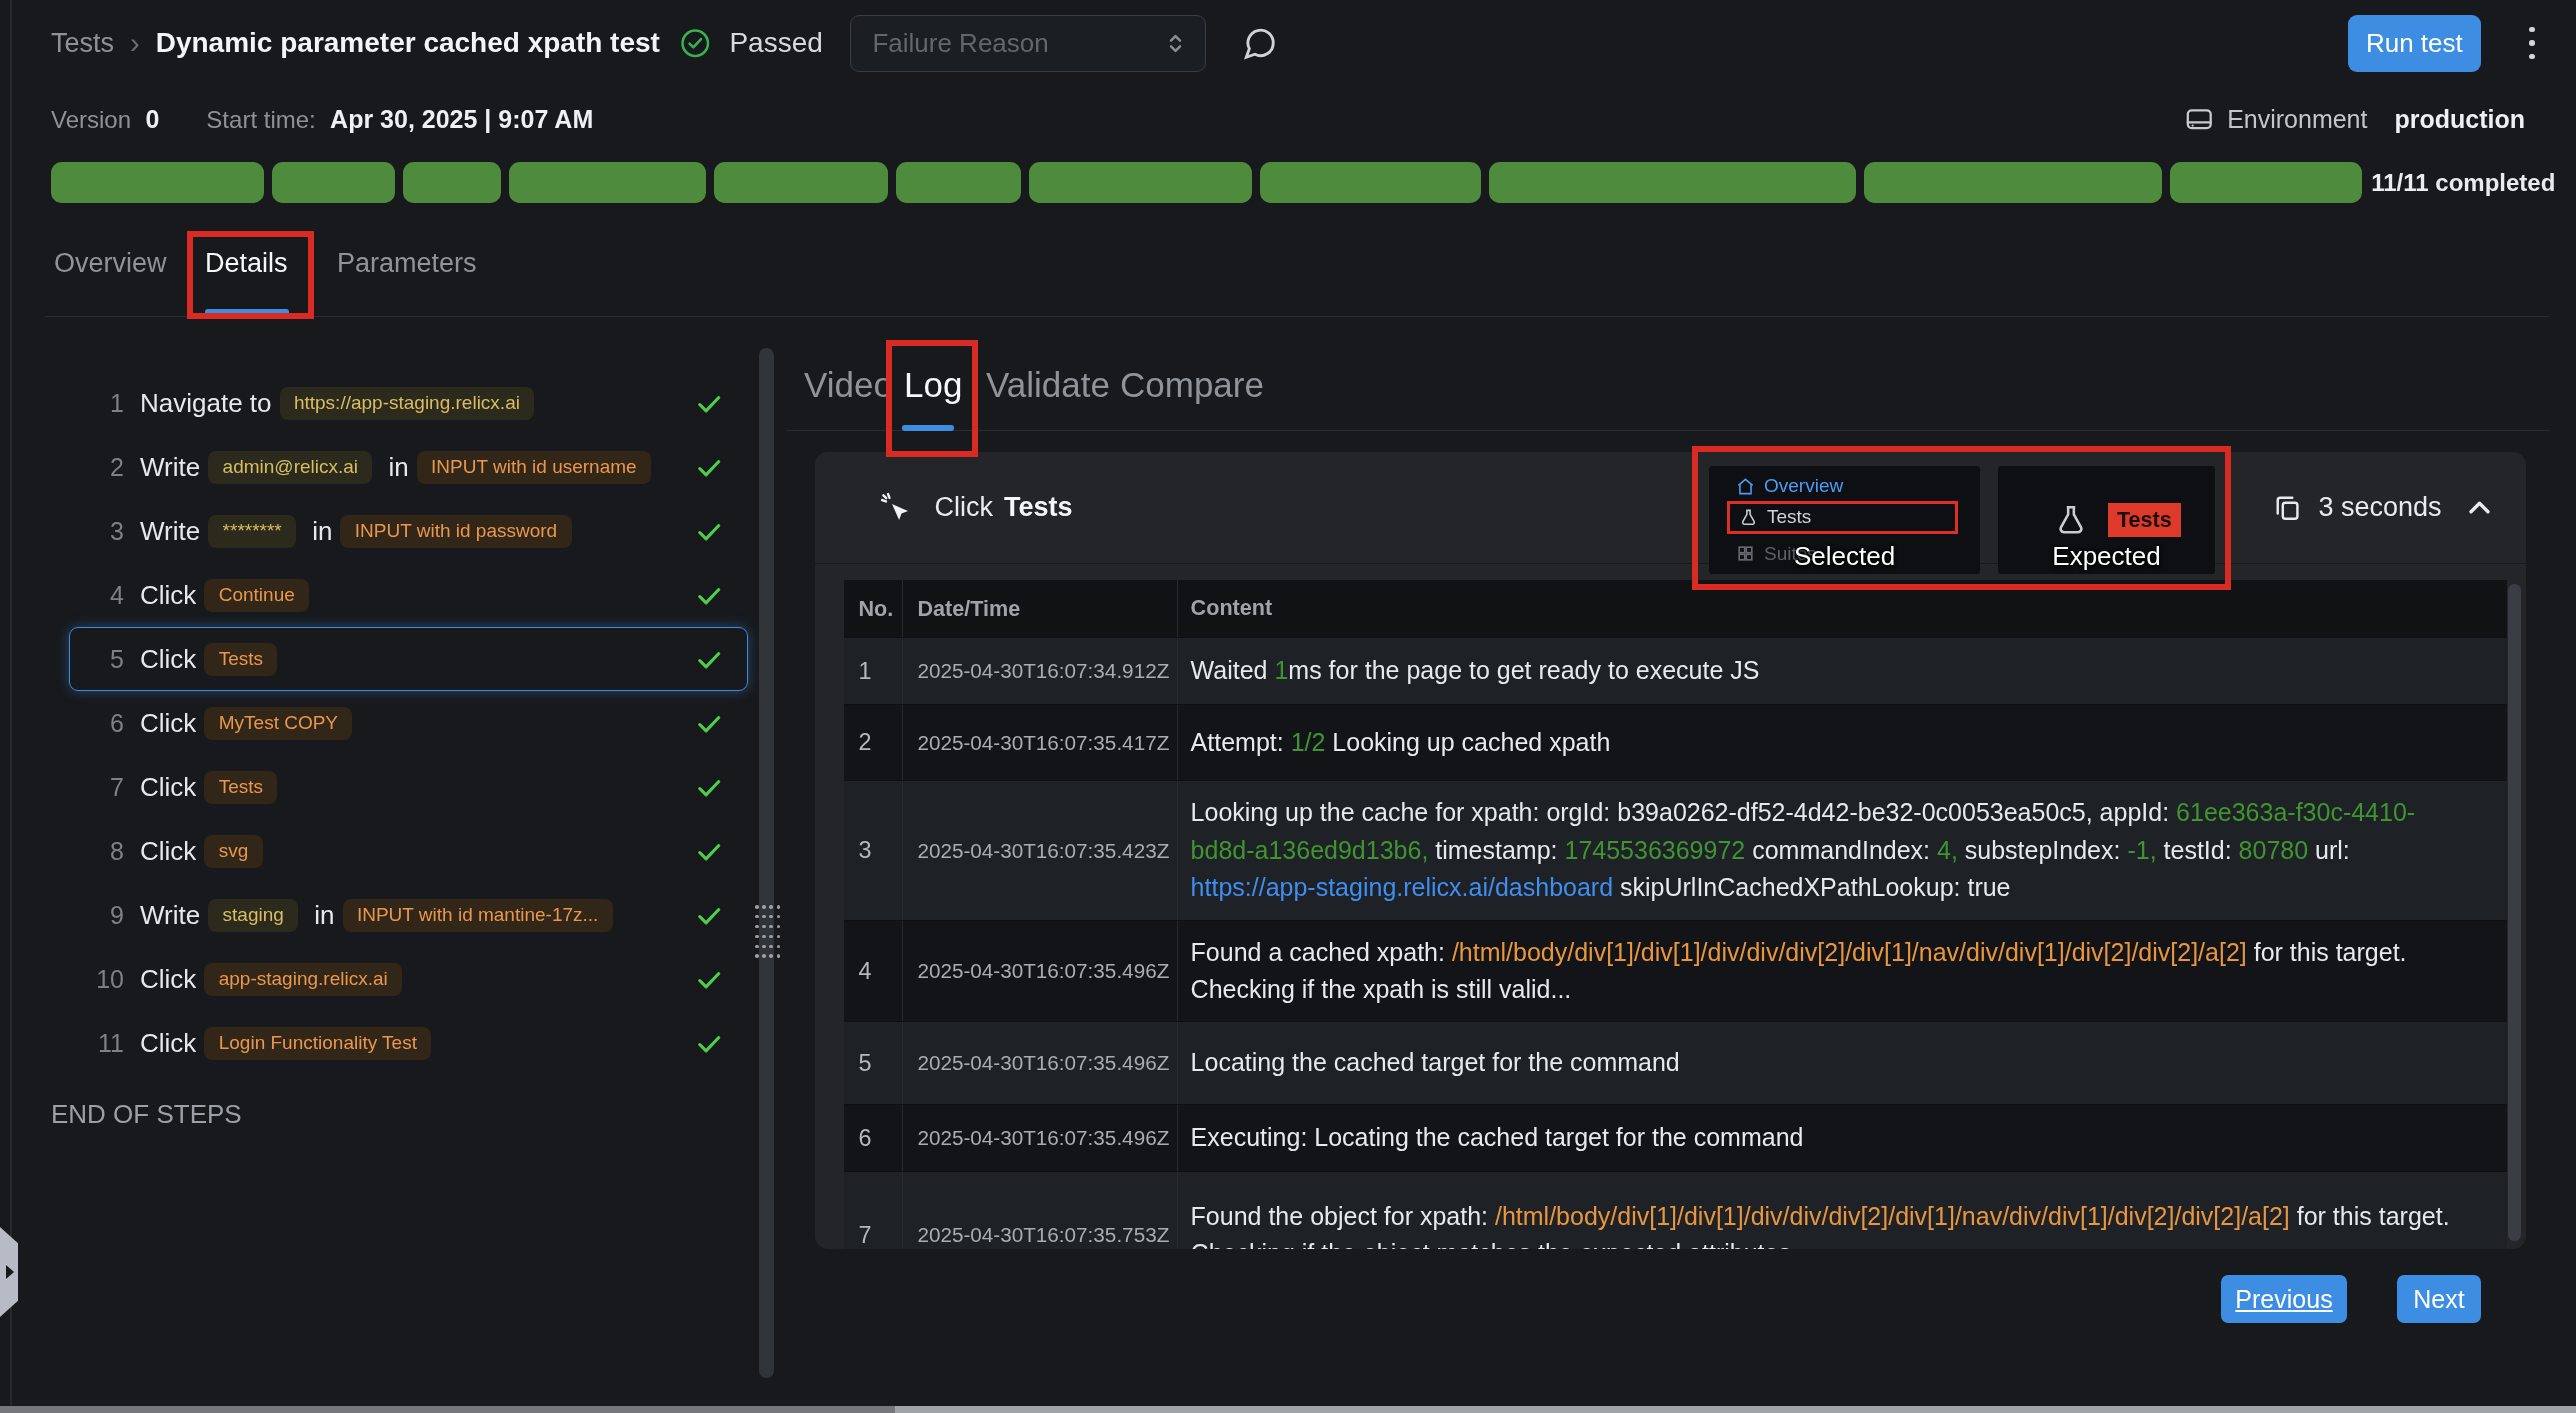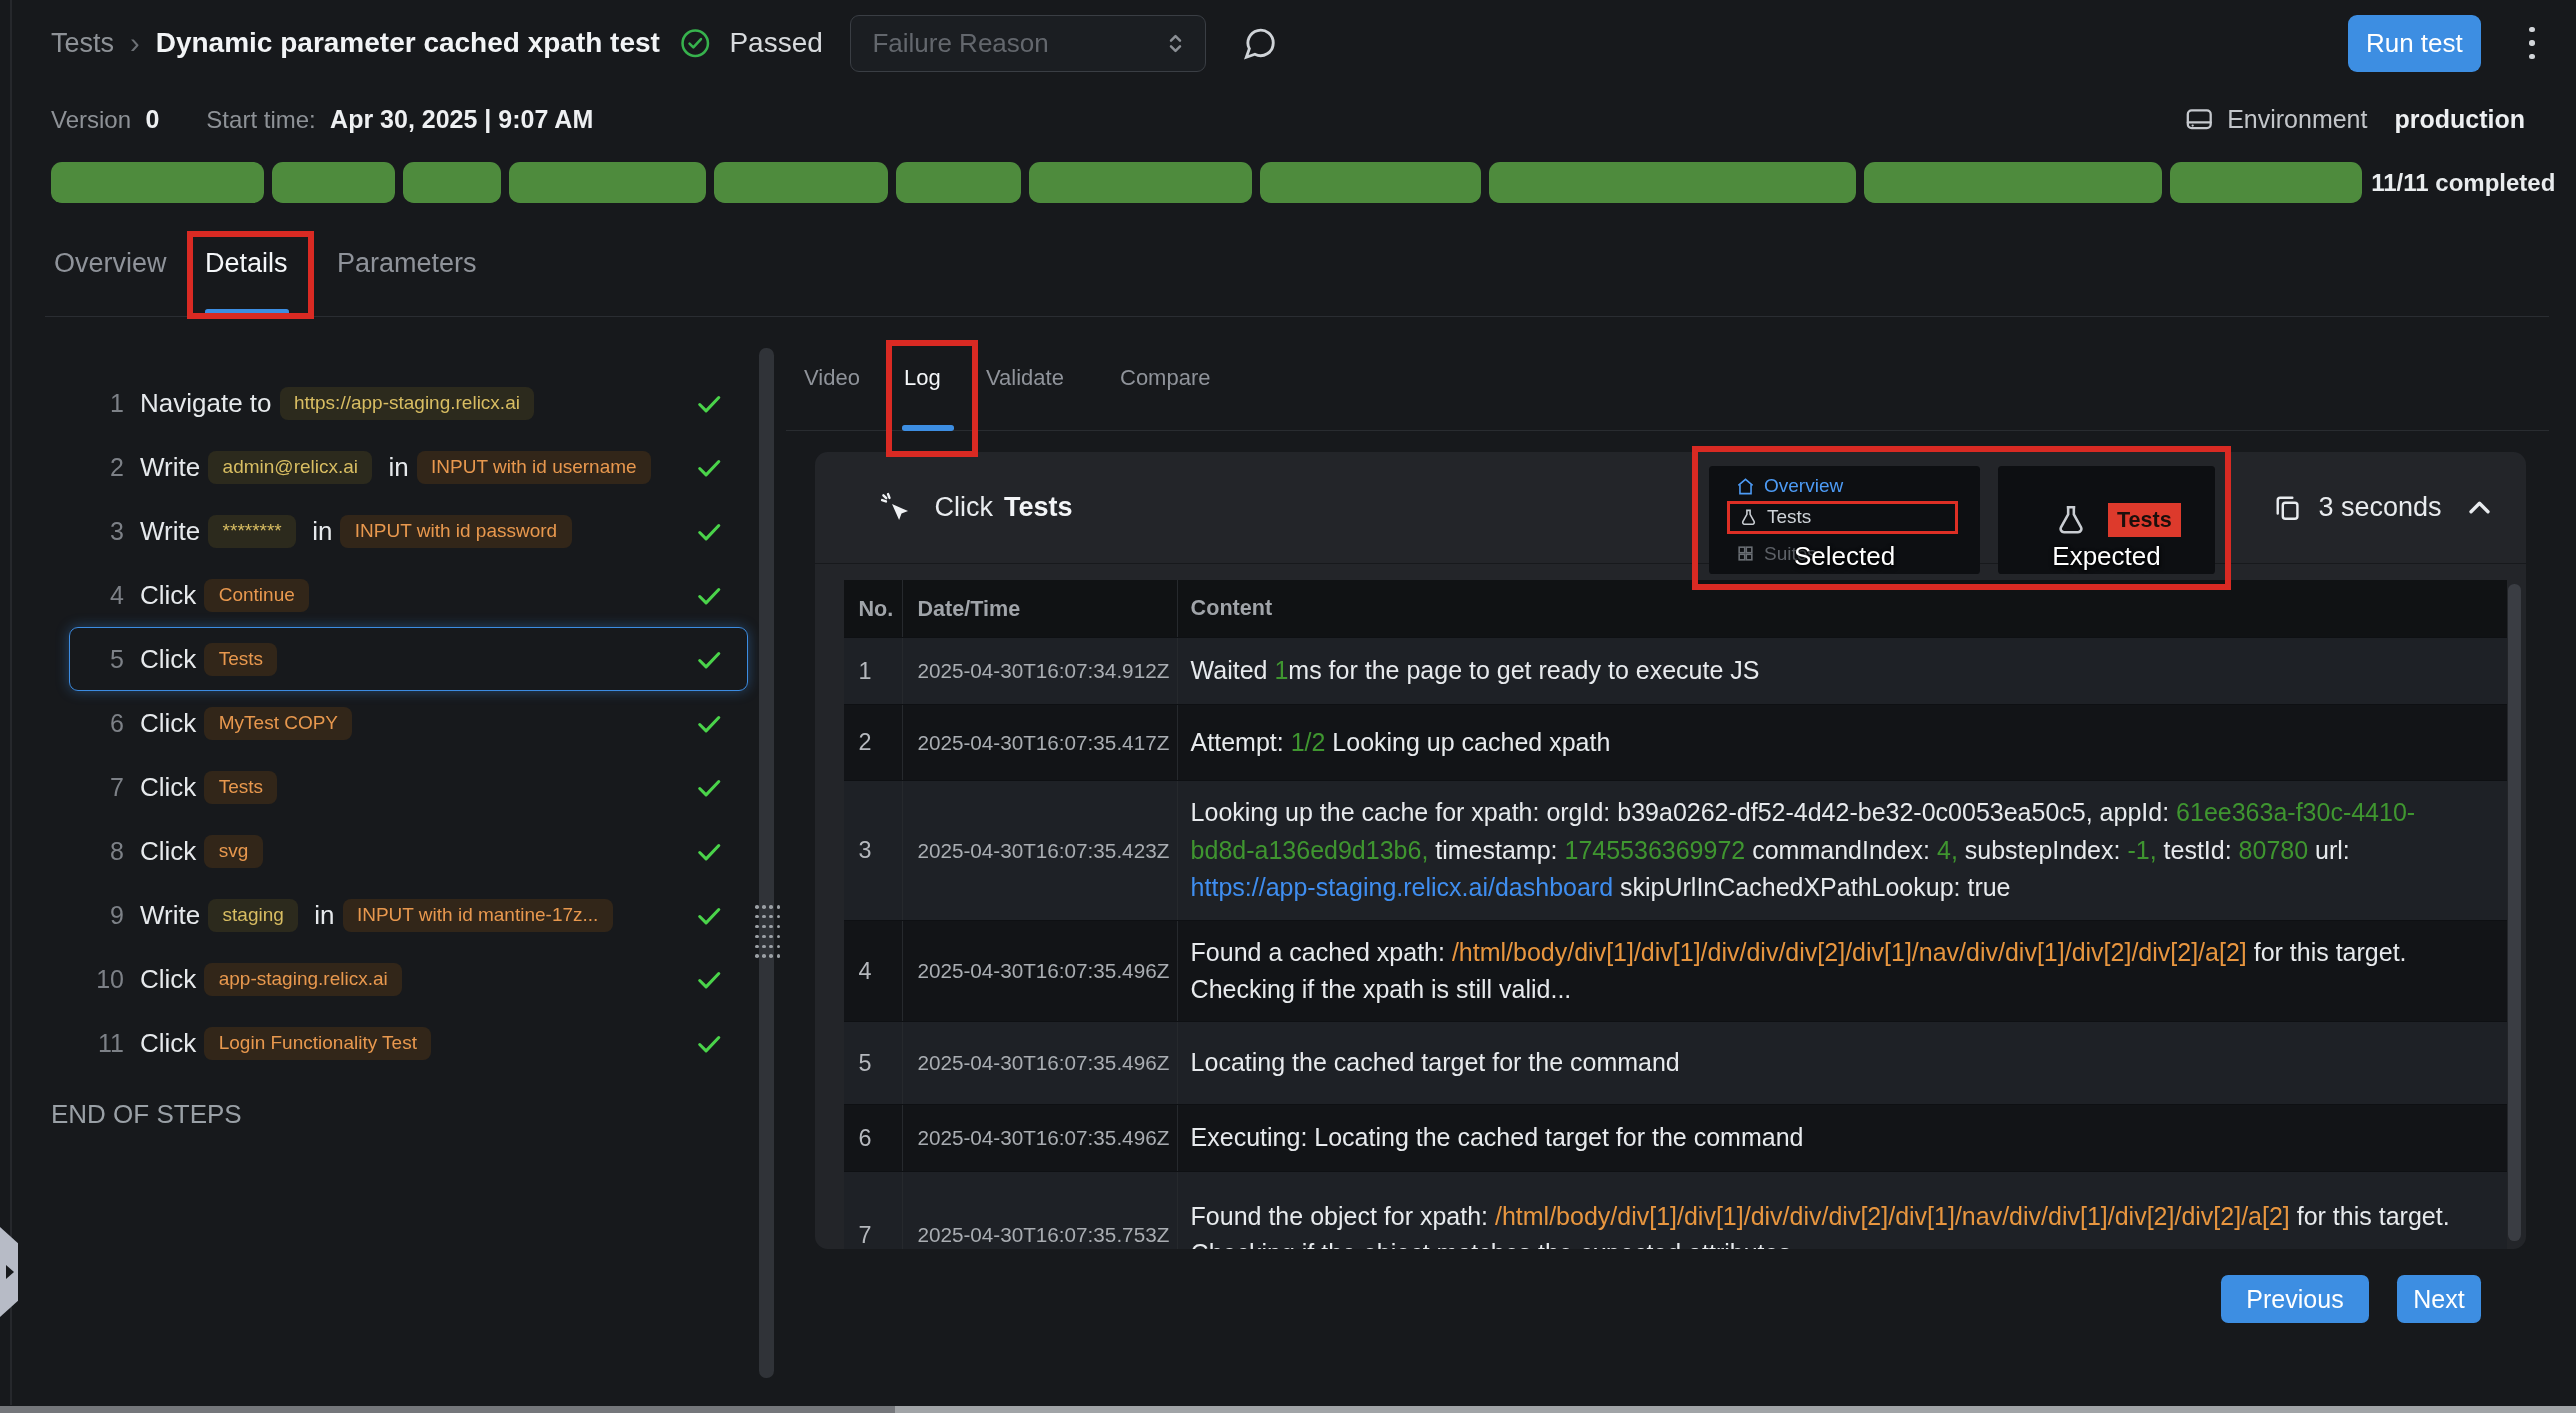--- a/index.html
+++ b/index.html
@@ -59,21 +59,21 @@
   .chip-value{color:#d8bd62;background:#2c2a1d;}
   .chip-target{color:#e8984e;background:#322619;}
   .step-check{position:absolute;right:21.6px;width:30.5px;height:30.5px;}
   #end-of-steps{font-size:26px;color:#9aa0a6;margin-top:23.4px;}
   
   #left-scrollbar{left:759px;top:348px;width:15.3px;bottom:36px;background:#303338;border-radius:7.2px;}
   #resize-dots{left:755px;top:905px;width:23.4px;height:59px;display:grid;
       grid-template-columns:repeat(4,3.6px);grid-auto-rows:3.6px;gap:6.3px 3.6px;z-index:5;}
   #resize-dots i{background:#9ba0a5;border-radius:50%;}
   
-  .rtab{position:absolute;top:365px;font-size:22px;color:#8f939a;}
+  .rtab{position:absolute;top:365px;font-size:35px;color:#8f939a;}
   .rtab.active{color:#f5f7f9;}
   #rtab-line{left:786px;top:430px;right:27px;height:0.9px;background:#292c30;}
   #log-underline{left:902px;top:425px;width:52px;height:6.3px;background:#3d8ee2;border-radius:2.7px;}
   #anno-log{left:886px;top:340px;width:92px;height:117px;}
   
   #log-card{left:815px;top:452px;width:1711px;height:797px;background:#232529;border-radius:12.6px;overflow:hidden;}
   #log-card-header{position:absolute;left:0;top:0;right:0;height:111px;display:flex;align-items:center;
       border-bottom:1.8px solid #17191c;}
   #click-icon{margin-left:64px;width:34px;height:34px;}
   .cmd-action{font-size:27px;color:#e9ecef;margin-left:21.6px;}
@@ -109,21 +109,21 @@
   #expected-inner svg{width:34px;height:34px;}
   #expected-chip{font-size:21.6px;font-weight:700;color:#1c0f0c;background:#dd3a2c;padding:3.6px 9px;}
   #anno-thumbs{left:1692px;top:446px;width:539px;height:144px;z-index:32;}
   #duration-group{left:2272px;top:452px;height:111px;display:flex;align-items:center;z-index:6;}
   #duration-group svg.copy{width:30.5px;height:30.5px;}
   #duration-text{font-size:27px;color:#e8ebee;margin-left:16px;white-space:nowrap;}
   #collapse-chevron{margin-left:23.4px;width:29px;height:29px;}
   
   .pager{position:absolute;top:1275px;height:48px;background:#3d8ee2;border-radius:7.2px;color:#fff;
       font-size:25px;display:flex;align-items:center;justify-content:center;}
-  #btn-previous{left:2221px;width:148px;}
+  #btn-previous{left:2221px;width:126px;text-decoration:underline;}
   #btn-next{left:2397px;width:84px;}
   
   #left-hairline{left:10px;top:0;width:1.8px;bottom:9px;background:#26282c;}
   #left-flap{left:0;top:1227px;width:18px;height:90px;background:#b7bbc6;
       clip-path:polygon(0 0,100% 18%,100% 82%,0 100%);display:flex;align-items:center;justify-content:center;}
   #left-flap i{width:0;height:0;border-left:8px solid #17191c;border-top:7.2px solid transparent;border-bottom:7.2px solid transparent;margin-left:1.8px;}
   #hscroll-track{left:0;right:0;bottom:0;height:8px;background:#75777b;}
   #hscroll-thumb{left:895px;right:0;bottom:0;height:8px;background:#a1a4a7;}
 </style>
 </head>

